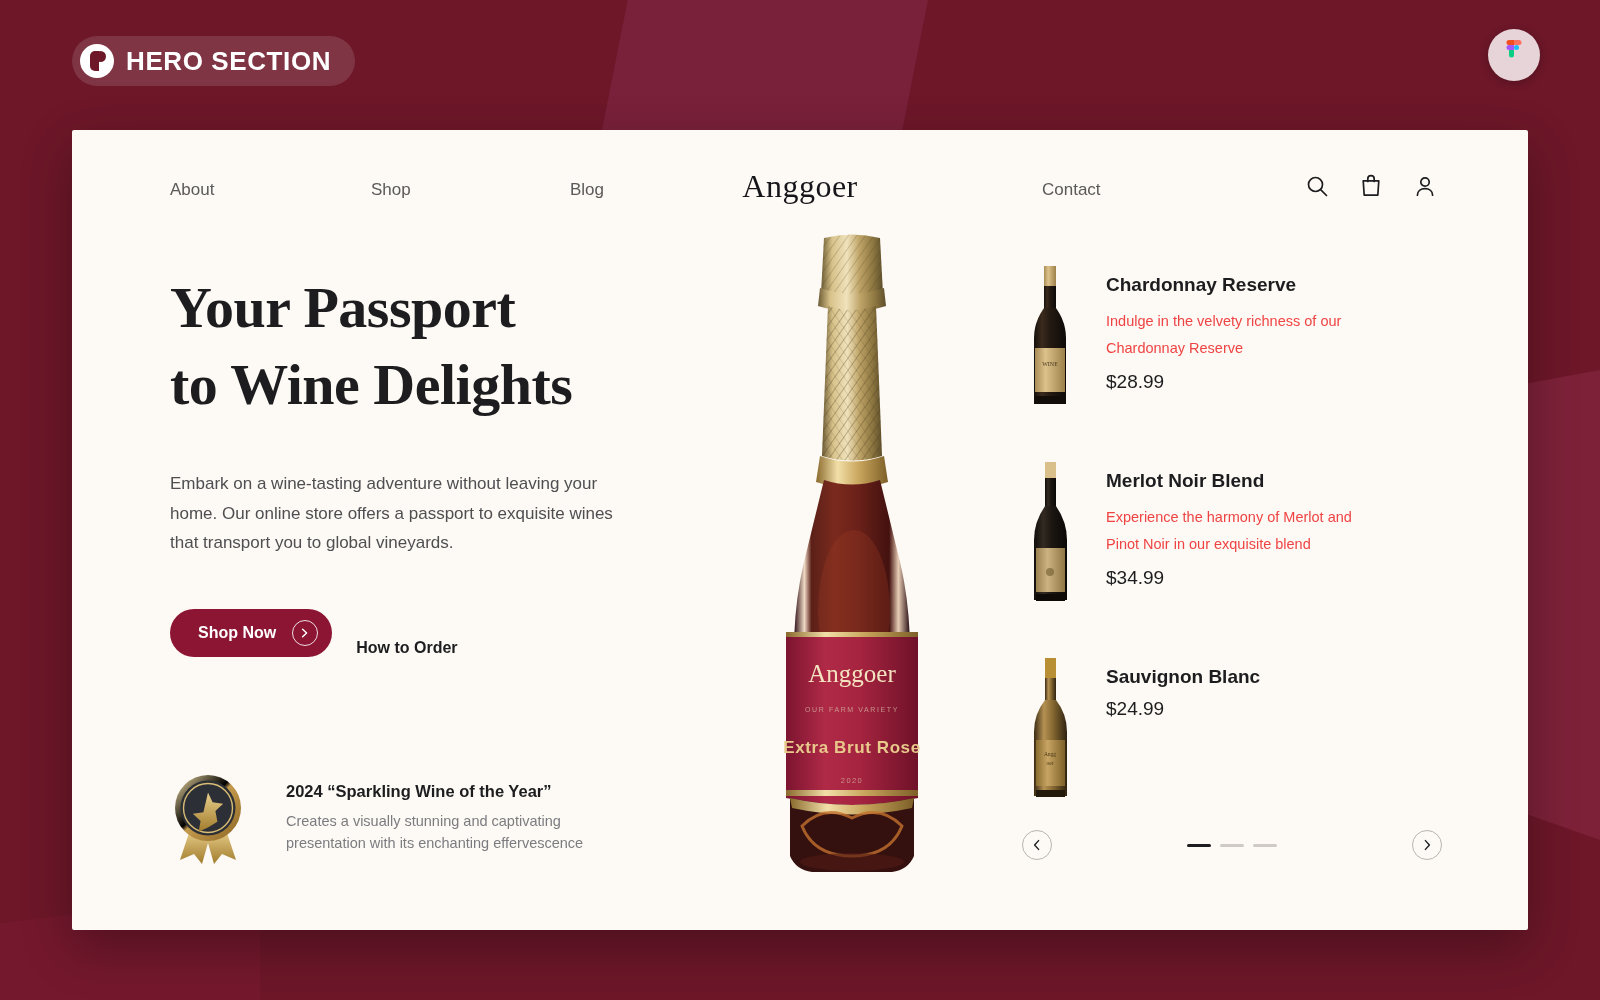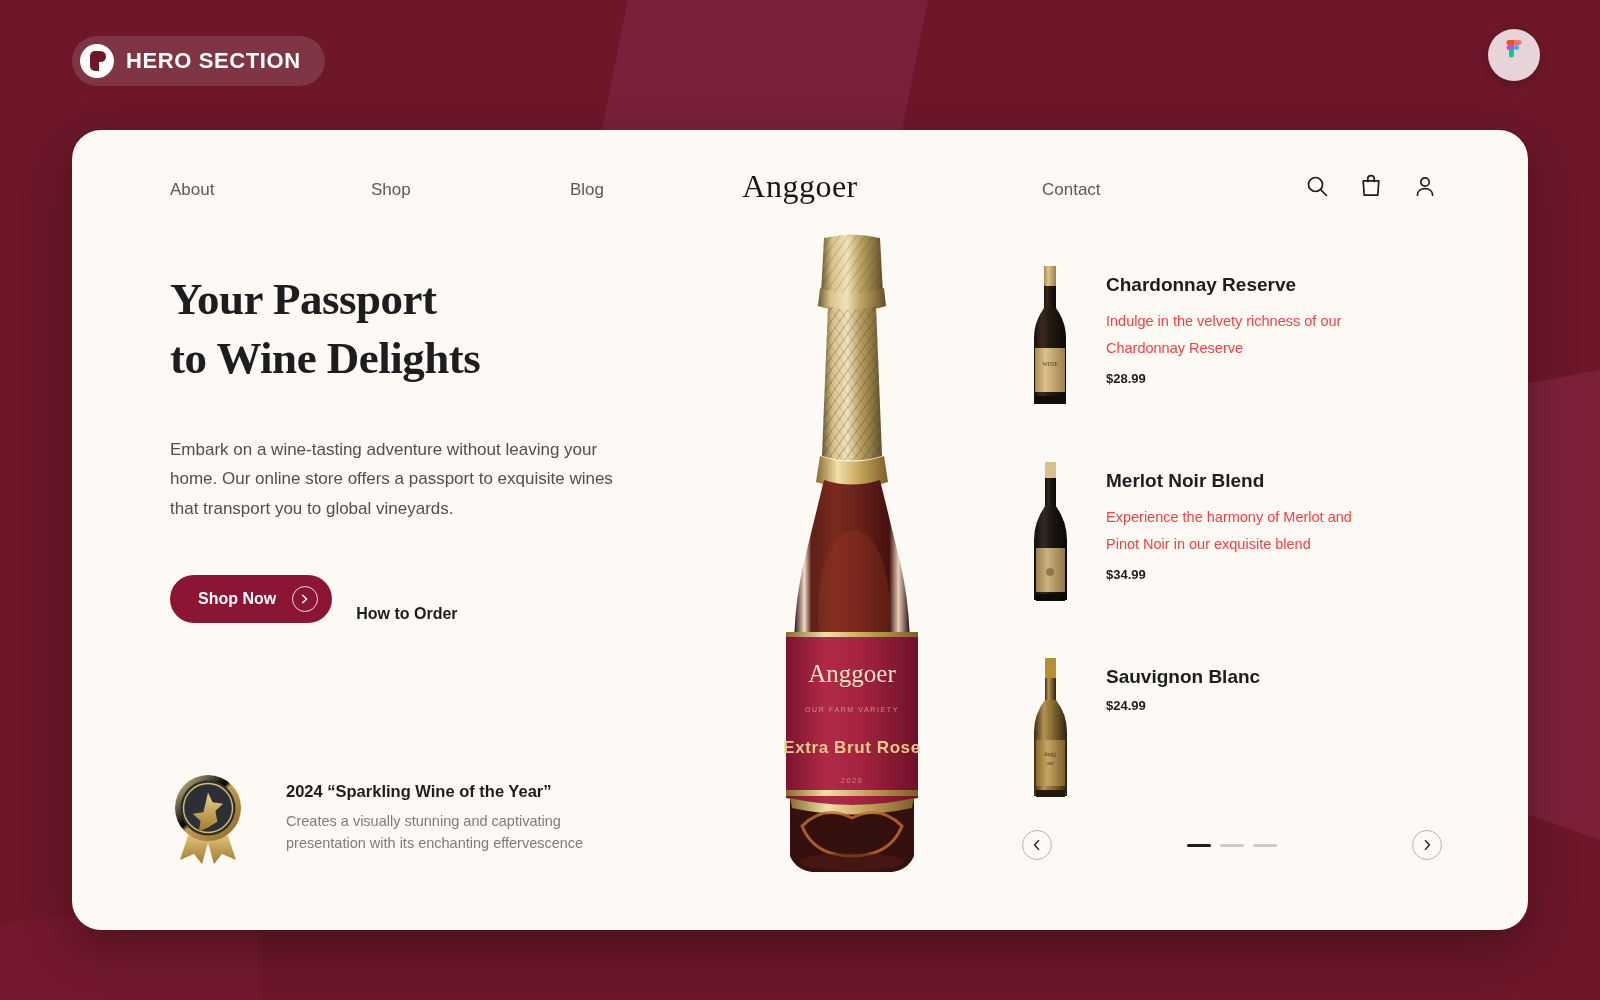--- a/index.html
+++ b/index.html
@@ -46,36 +46,36 @@
     content: ""; position: absolute; left: 10px; top: 7px;
     width: 9px; height: 20px; border-radius: 5px 0 0 5px;
     background: #6d1729;
   }
   .badge-logo::after {
     content: ""; position: absolute; left: 15px; top: 7px;
     width: 11px; height: 11px; border-radius: 50%;
     background: #6d1729;
   }
   #hero-badge .badge-text {
-    color: #fff; font-weight: bold; font-size: 22px; letter-spacing: 0.6px;
+    color: #fff; font-weight: bold; font-size: 26px; letter-spacing: 0.6px;
   }
 
   
   #figma-badge {
     position: absolute; right: 60px; top: 29px;
     width: 52px; height: 52px; border-radius: 50%;
     background: #e6d4d8; display: flex; align-items: center; justify-content: center;
     box-shadow: 0 2px 8px rgba(0,0,0,0.25);
   }
 
   
   #app-card {
     position: absolute; left: 72px; top: 130px;
     width: 1456px; height: 800px;
-    background: #fdf9f4; border-radius: 29px;
+    background: #fdf9f4; border-radius: 2px;
     box-shadow: 0 18px 50px rgba(0,0,0,0.30);
     overflow: hidden;
   }
 
   
   #navbar {
     position: absolute; left: 0; top: 0; width: 100%; height: 120px;
     display: flex; align-items: center;
   }
   .nav-link {
@@ -95,21 +95,21 @@
   #nav-icons {
     position: absolute; right: 92px; top: 44px;
     display: flex; align-items: center; gap: 32px;
   }
   #nav-icons .nav-icon { cursor: pointer; display: block; }
 
   
   #hero-left { position: absolute; left: 98px; top: 140px; width: 540px; }
   #headline {
     font-family: "Liberation Serif", serif;
-    font-size: 45px; line-height: 1.32; color: #1d1d1f;
+    font-size: 58px; line-height: 1.32; color: #1d1d1f;
     letter-spacing: -0.5px;
   }
   #subcopy {
     margin-top: 46px; width: 452px;
     font-size: 17px; line-height: 1.73; color: #4f4f52;
   }
   #cta-row { margin-top: 52px; display: flex; align-items: flex-end; gap: 24px; }
   #shop-now-button {
     height: 48px; border-radius: 26px; background: #8c1533;
     color: #fff; display: flex; align-items: center; gap: 16px;
@@ -148,21 +148,21 @@
     display: flex; align-items: flex-start; gap: 28px;
     height: 160px; cursor: pointer;
   }
   .product-card + .product-card { margin-top: 36px; }
   .product-thumb { width: 56px; height: 150px; flex: 0 0 auto; }
   .product-info { padding-top: 14px; }
   .product-name { font-size: 19px; font-weight: bold; color: #1d1d1f; }
   .product-desc {
     margin-top: 12px; font-size: 14.5px; line-height: 1.84; color: #ef4444; width: 260px;
   }
-  .product-price { margin-top: 10px; font-size: 13px; font-weight: bold; color: #1d1d1f; }
+  .product-price { margin-top: 10px; font-size: 19px; font-weight: normal; color: #1d1d1f; }
 
   
   #carousel-controls {
     position: absolute; left: 950px; top: 700px; width: 420px;
     display: flex; align-items: center; justify-content: space-between;
   }
   .carousel-btn {
     width: 30px; height: 30px; border-radius: 50%;
     border: 1px solid #b9b4ae; background: transparent;
     display: flex; align-items: center; justify-content: center; cursor: pointer;

